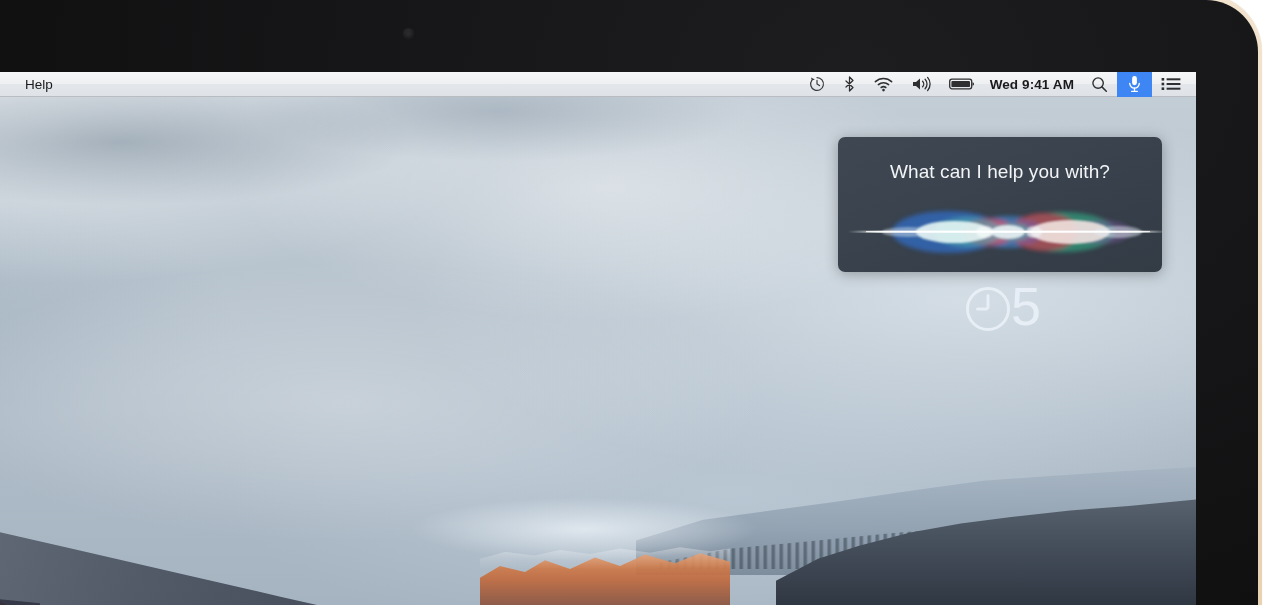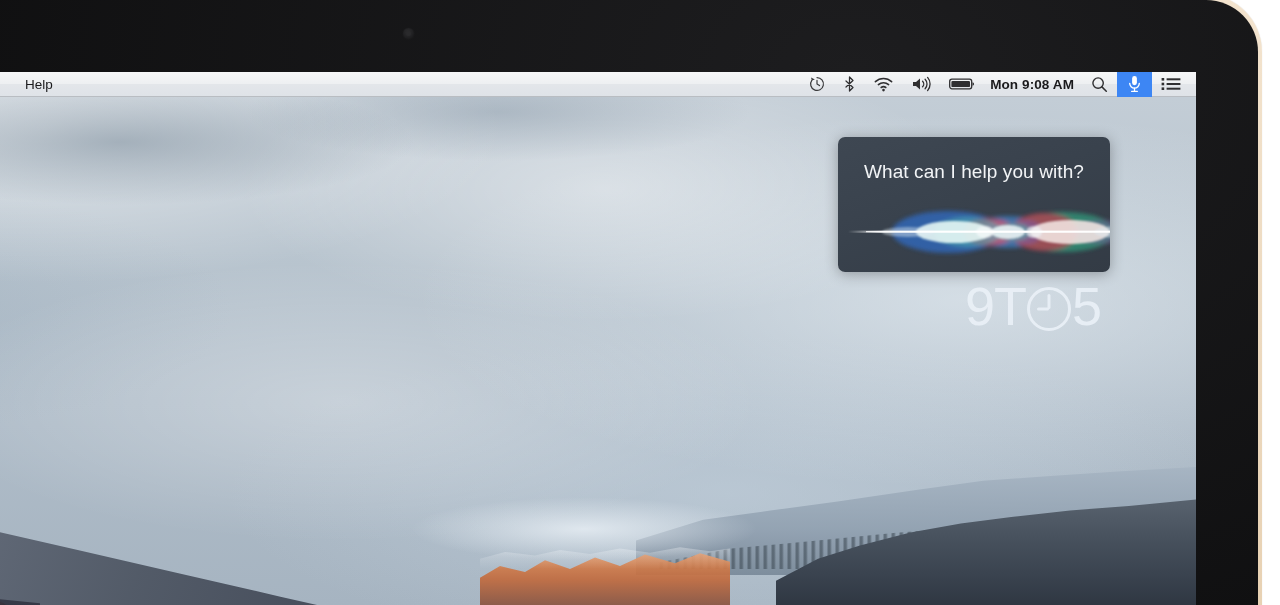--- a/index.html
+++ b/index.html
@@ -331,21 +331,21 @@
     transform-origin: top center;
     transform: translate(-50%,-100%) rotate(0deg);
     border-radius: 2px;
   }
 
   
   #siri-panel {
     position: absolute;
     left: 1198px;
     top: 40px;
-    width: 272px;
+    width: 324px;
     height: 135px;
     border-radius: 7px;
     background: linear-gradient(160deg, #3e4752 0%, #39424d 45%, #333b45 100%);
     box-shadow: 0 2px 14px rgba(0,0,0,.30);
     overflow: hidden;
   }
   #siri-prompt {
     position: absolute;
     left: 0; top: 24px;
     width: 100%;
@@ -393,21 +393,20 @@
         <div id="ridge-far"></div>
         <div id="ridge-trees"></div>
         <div id="ridge-snow"></div>
         <div id="ridge-near"></div>
       </div>
       <div id="mist"></div>
       <div id="spur"></div>
       <div id="spur-snow"></div>
 
       <div id="watermark">
-        <span class="wm-light">9T</span>
         <span id="wm-clock">
           <span id="wm-hand-m"></span>
           <span id="wm-hand-h"></span>
         </span>
         <span class="wm-light">5</span>
       </div>
 
       <div id="siri-panel">
         <div id="siri-prompt">What can I help you with?</div>
         <div id="siri-wave">
@@ -502,21 +501,21 @@
         </span>
 
         <span class="status-item">
           <svg width="26" height="14" viewBox="0 0 26 14">
             <rect x="0.7" y="2.2" width="22" height="9.6" rx="2.2" ry="2.2" fill="none" stroke="#2f2f31" stroke-width="1.3"></rect>
             <rect x="2.4" y="3.9" width="18.6" height="6.2" rx="1.2" ry="1.2" fill="#2f2f31"></rect>
             <path d="M23.5 5.2 L24.9 5.9 L24.9 8.1 L23.5 8.8 Z" fill="#2f2f31"></path>
           </svg>
         </span>
 
-        <span id="clock-text">Mon 9:08 AM</span>
+        <span id="clock-text">Wed 9:41 AM</span>
 
         <span class="status-item">
           <svg width="17" height="17" viewBox="0 0 17 17">
             <circle cx="7.1" cy="7.1" r="5.2" fill="none" stroke="#2f2f31" stroke-width="1.4"></circle>
             <line x1="10.9" y1="10.9" x2="15.3" y2="15.3" stroke="#2f2f31" stroke-width="1.5" stroke-linecap="round"></line>
           </svg>
         </span>
 
         <span class="status-item" id="siri-status">
           <svg width="13" height="18" viewBox="0 0 13 18">

